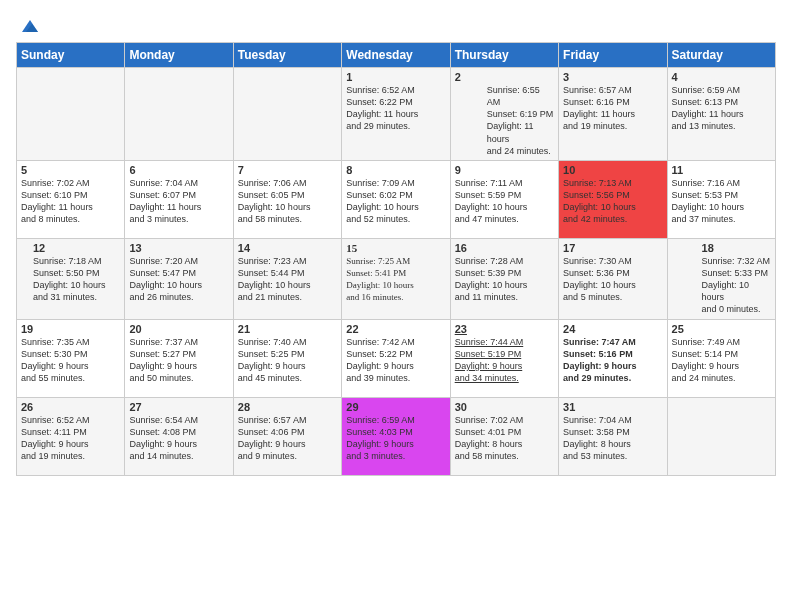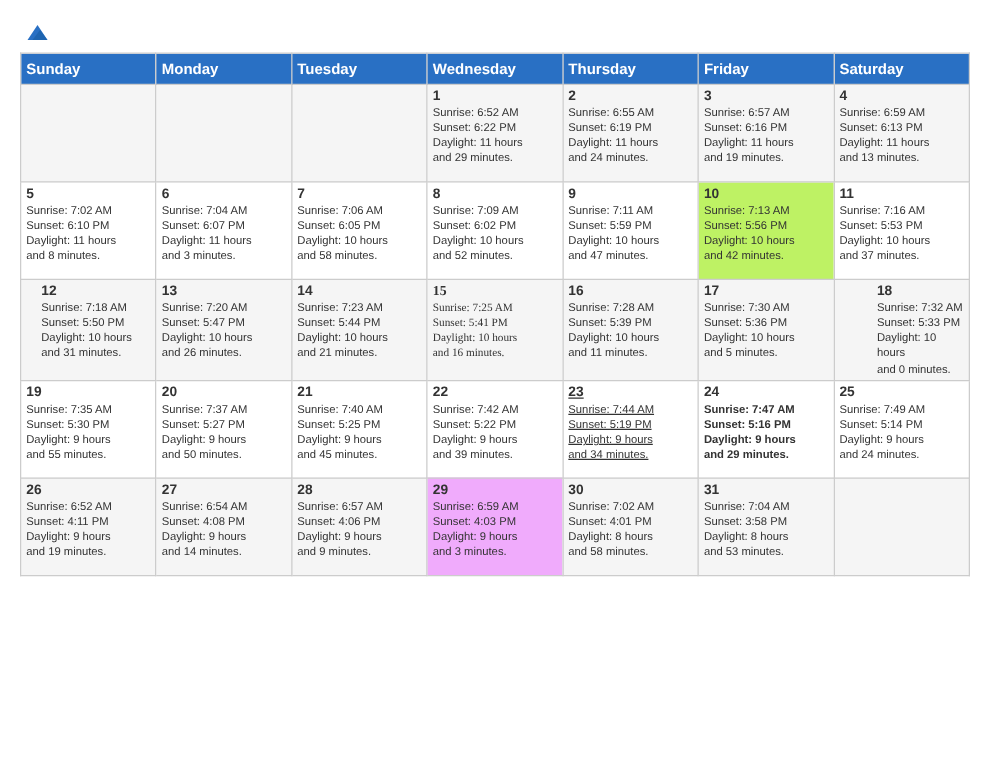--- a/index.html
+++ b/index.html
@@ -132,21 +132,21 @@
           <td style="background: rgb(245, 245, 245);"></td>
           <td style="background: rgb(245, 245, 245);">
             <span class="day-num">1</span>
             <div class="cell-info" style="white-space: pre-line;">Sunrise: 6:52 AM
 Sunset: 6:22 PM
 Daylight: 11 hours
 and 29 minutes.</div>
           </td>
           <td style="background: rgb(245, 245, 245);">
             <span class="day-num">2</span>
-            <div class="cell-info" style="white-space: pre-line;">Sunrise: 6:55 AM
+            <div class="cell-info" style="white-space: pre-line; margin-left: 32px;">Sunrise: 6:55 AM
 Sunset: 6:19 PM
 Daylight: 11 hours
 and 24 minutes.</div>
           </td>
           <td style="background: rgb(245, 245, 245);">
             <span class="day-num">3</span>
             <div class="cell-info" style="white-space: pre-line;">Sunrise: 6:57 AM
 Sunset: 6:16 PM
 Daylight: 11 hours
 and 19 minutes.</div>
@@ -188,21 +188,21 @@
 Daylight: 10 hours
 and 52 minutes.</div>
           </td>
           <td style="background: rgb(255, 255, 255);">
             <span class="day-num">9</span>
             <div class="cell-info" style="white-space: pre-line;">Sunrise: 7:11 AM
 Sunset: 5:59 PM
 Daylight: 10 hours
 and 47 minutes.</div>
           </td>
-          <td style="background: #bef264; margin-left: 31px;">
+          <td style="background: #ef4444; margin-left: 31px;">
             <span class="day-num">10</span>
             <div class="cell-info" style="white-space: pre-line;">Sunrise: 7:13 AM
 Sunset: 5:56 PM
 Daylight: 10 hours
 and 42 minutes.</div>
           </td>
           <td style="background: rgb(255, 255, 255);">
             <span class="day-num">11</span>
             <div class="cell-info" style="white-space: pre-line;">Sunrise: 7:16 AM
 Sunset: 5:53 PM
@@ -327,21 +327,21 @@
 Daylight: 9 hours
 and 14 minutes.</div>
           </td>
           <td style="background: rgb(245, 245, 245);">
             <span class="day-num">28</span>
             <div class="cell-info" style="white-space: pre-line;">Sunrise: 6:57 AM
 Sunset: 4:06 PM
 Daylight: 9 hours
 and 9 minutes.</div>
           </td>
-          <td style="background: #f0abfc;">
+          <td style="background: #d946ef;">
             <span class="day-num">29</span>
             <div class="cell-info" style="white-space: pre-line;">Sunrise: 6:59 AM
 Sunset: 4:03 PM
 Daylight: 9 hours
 and 3 minutes.</div>
           </td>
           <td style="background: rgb(245, 245, 245);">
             <span class="day-num">30</span>
             <div class="cell-info" style="white-space: pre-line;">Sunrise: 7:02 AM
 Sunset: 4:01 PM

